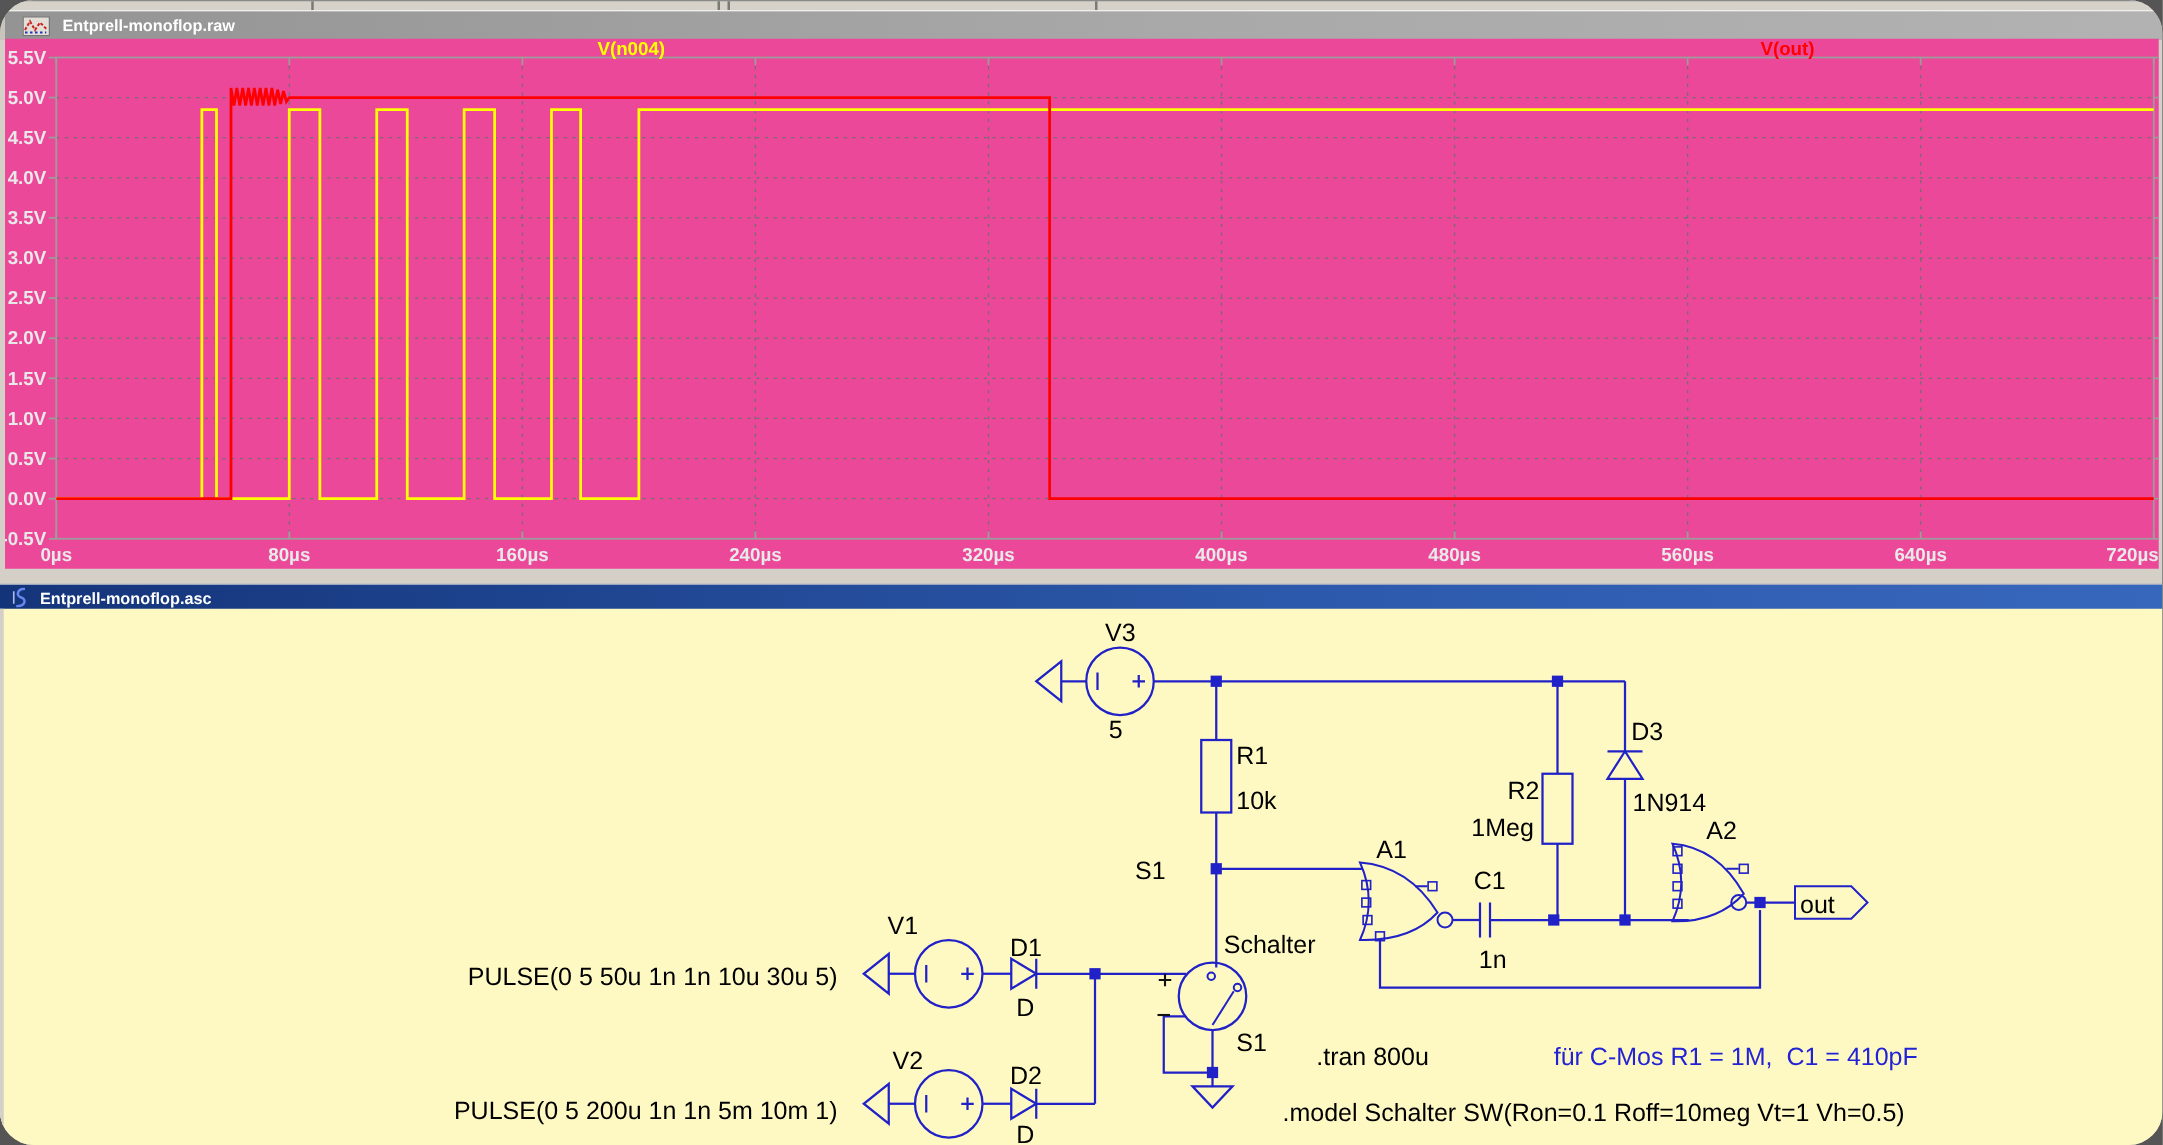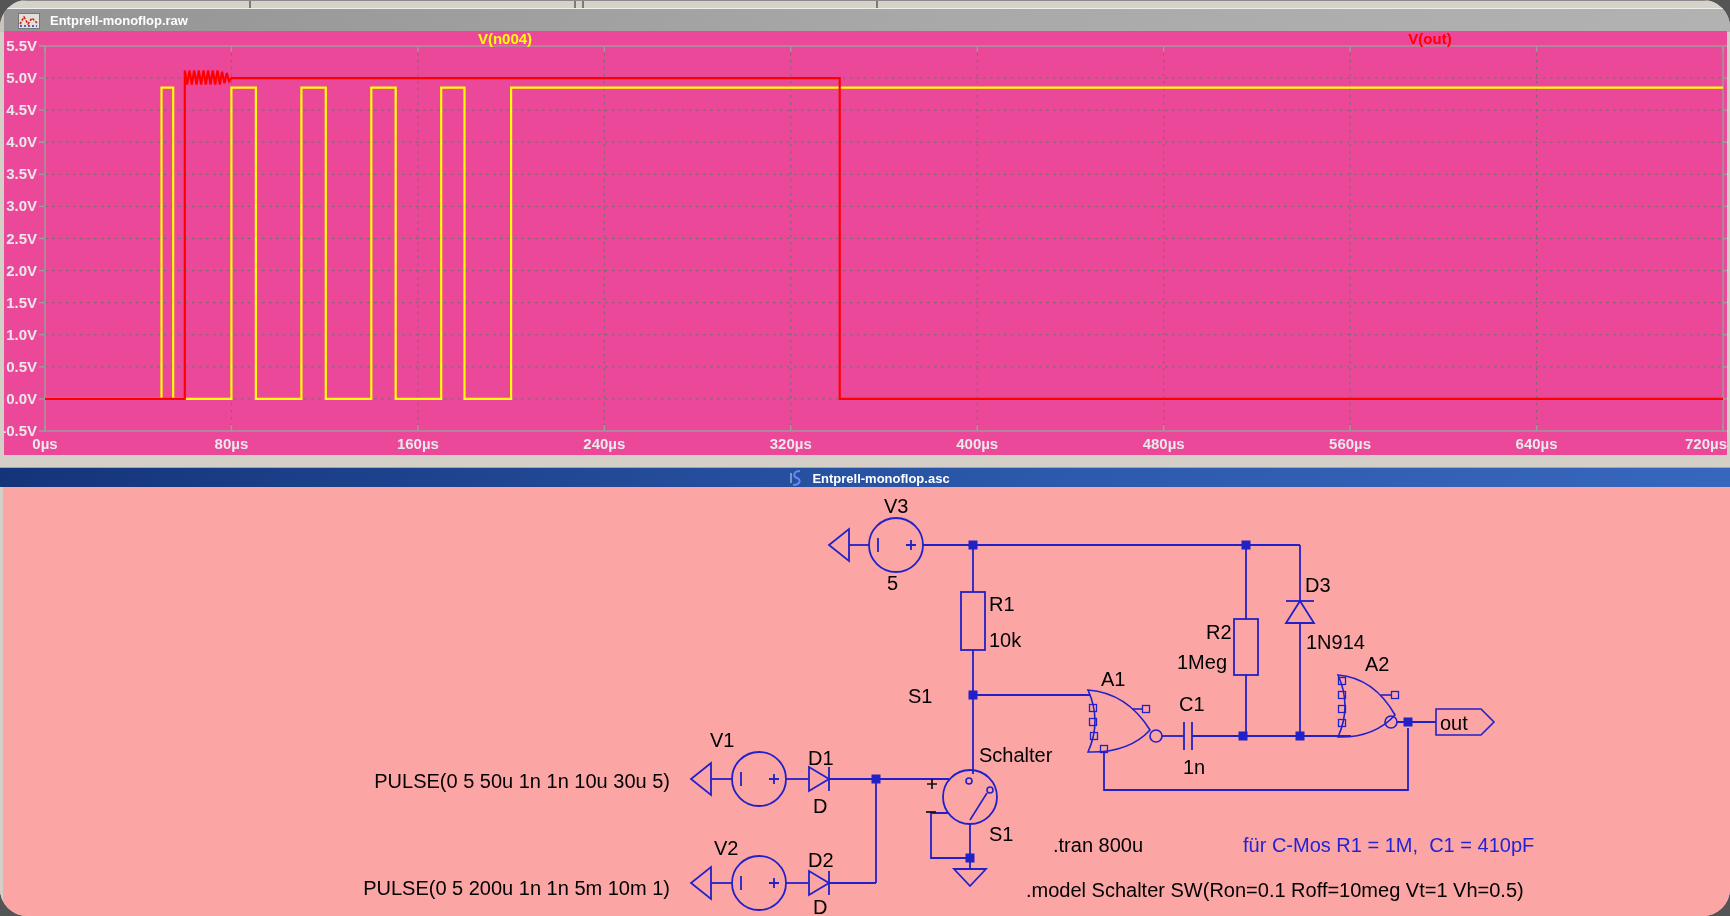--- a/index.html
+++ b/index.html
@@ -8,33 +8,33 @@
   .top-strip{position:absolute;top:0;left:0;width:1730px;height:8px;background:#d6d2ca;border-top:1px solid #8a8a8a;}
   .strip-sep{position:absolute;top:0;height:8px;width:2px;background:#7b7b73;}
 
   .titlebar{position:absolute;display:flex;align-items:center;color:#fff;font-weight:bold;font-size:13px;}
   .wave-titlebar{top:8px;left:0;width:1730px;height:23px;
      background:linear-gradient(to right,#949494,#a9a9a9 55%,#b2b2b2);
      border-top:1px solid #efefef;border-left:4px solid #c9c5bd;}
   .wave-titlebar .ticon{margin-left:14px;margin-right:10px;}
   .sch-titlebar{top:467px;left:0;width:1730px;height:20px;
      background:linear-gradient(to right,#14347a,#2c59ab 60%,#3767bd);
-     border-top:1px solid #9aa6c0;justify-content:center;}
+     border-top:1px solid #9aa6c0;}
   .sch-titlebar .ticon{margin-left:8px;margin-right:6px;}
   .title-text{white-space:nowrap;}
 
   .wave-plot{position:absolute;top:31px;left:4px;width:1723px;height:424px;background:#ec4899;}
   .wave-plot svg{display:block;}
   .grid{stroke:#6f6f6f;stroke-width:1;stroke-dasharray:2.5 4.5;}
   .frame{stroke:#9c9c9c;stroke-width:1.4;}
   .framerect{fill:none;stroke:#9c9c9c;stroke-width:1.4;}
   .axis-label{fill:#e9e9e9;font:bold 15px "Liberation Sans",sans-serif;}
   .trace-label{font:bold 15px "Liberation Sans",sans-serif;}
 
-  .sch-canvas{position:absolute;top:487px;left:0;width:1730px;height:429px;background:#fca5a5;
+  .sch-canvas{position:absolute;top:487px;left:0;width:1730px;height:429px;background:#fef9c3;
               border-left:3px solid #d4d0c8;box-sizing:border-box;}
   .wire,.sym{stroke:#2121c8;stroke-width:1.8;fill:none;}
   .sym2{stroke:#2121c8;stroke-width:1.6;fill:none;}
   .junction{fill:#2121c8;stroke:none;}
   .pin{stroke:#2121c8;stroke-width:1.3;fill:none;}
   .slabel{font:20px "Liberation Sans",sans-serif;fill:#000;}
   .sblue{fill:#2323d6;}
   .bk{stroke:#111;stroke-width:1.7;fill:none;}
 </style>
 </head>

